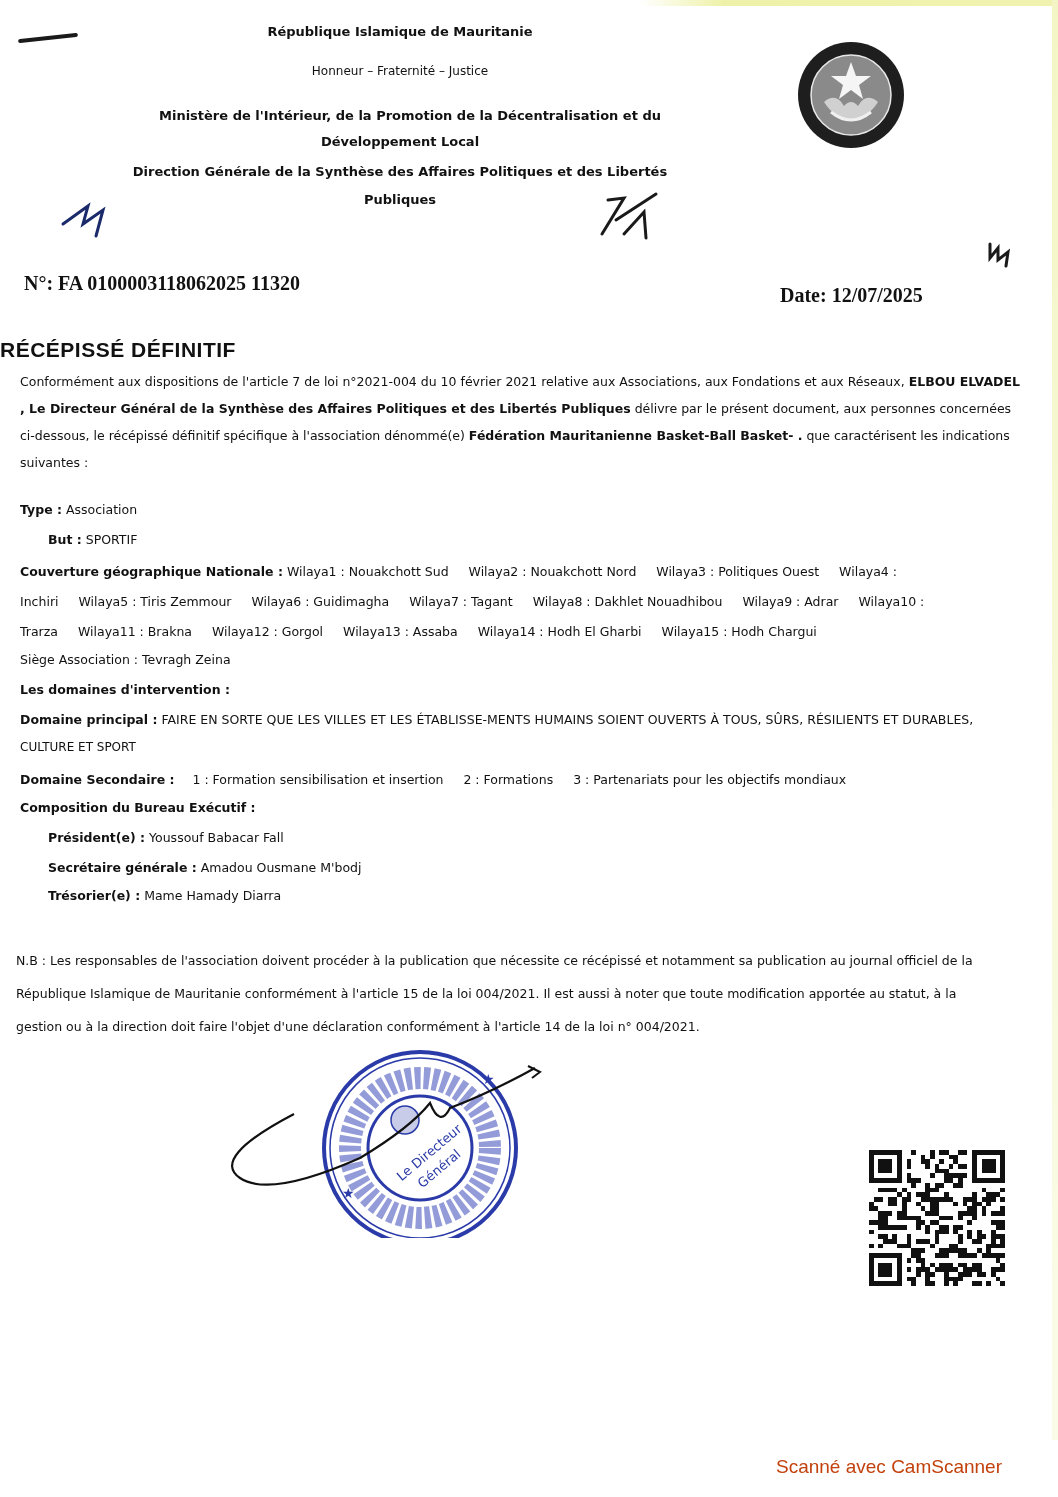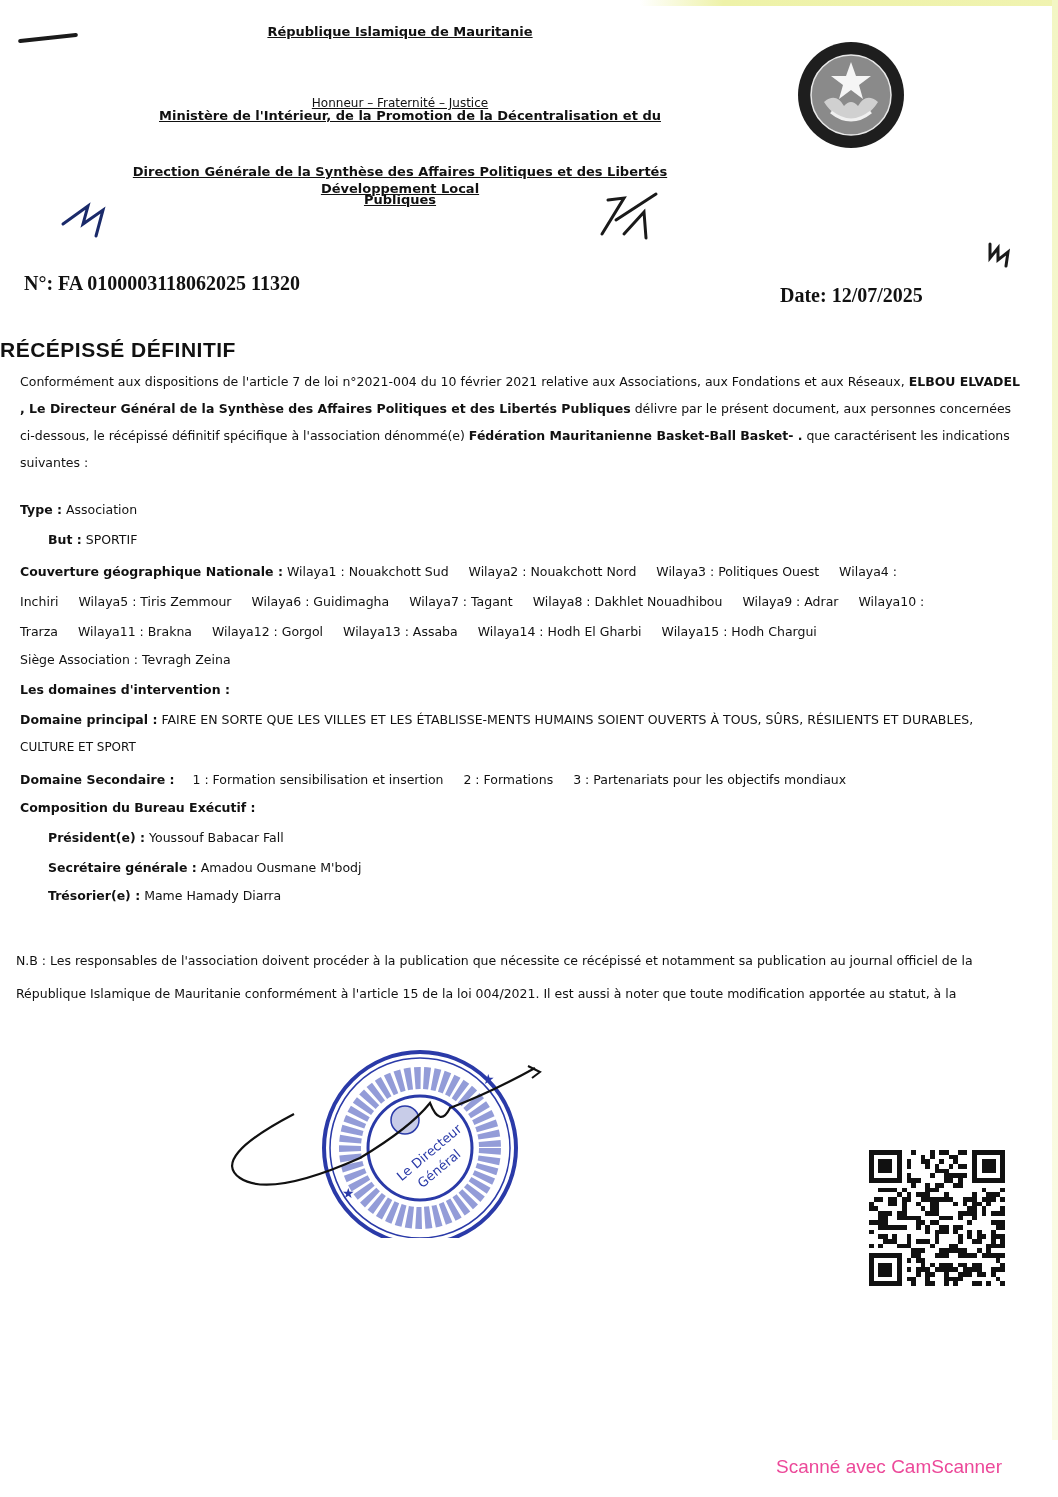--- a/index.html
+++ b/index.html
@@ -5,52 +5,52 @@
   html, body { margin: 0; padding: 0; }
   body {
     width: 1058px; height: 1497px; position: relative; overflow: hidden;
     background: #ffffff; color: #111;
     font-family: "DejaVu Sans", sans-serif;
   }
   .edge-yellow { position: absolute; top: 0; left: 640px; width: 418px; height: 6px;
     background: linear-gradient(90deg, rgba(240,245,170,0) 0%, #eef2a8 20%, #f0f3b0 100%); }
   .edge-right { position: absolute; top: 0; right: 0; width: 6px; height: 1440px;
     background: linear-gradient(180deg, #f3f6c4, #fbfce8); }
-  .header-line { position: absolute; left: 0; width: 800px; text-align: center; font-weight: bold; font-size: 13px; text-decoration: underline; }
-  .hdr-light { font-weight: normal; font-size: 12px; margin-top: 32px; }
+  .header-line { position: absolute; left: 0; width: 800px; text-align: center; font-weight: bold; font-size: 13px; }
+  .hdr-light { font-weight: normal; font-size: 12px; }
   .stroke-mark { position: absolute; left: 18px; top: 36px; width: 60px; height: 4px; background: #1a1a1a;
     transform: rotate(-6deg); border-radius: 2px; }
   .emblem { position: absolute; left: 796px; top: 40px; width: 110px; height: 110px; }
   .numero { position: absolute; left: 24px; top: 272px; font-family: "Liberation Serif", serif; font-weight: bold; font-size: 20px; }
   .date { position: absolute; left: 780px; top: 284px; font-family: "Liberation Serif", serif; font-weight: bold; font-size: 20px; }
   .title { position: absolute; left: 0; width: 1040px; top: 338px; text-align: left; font-family: Liberation Sans, sans-serif; font-weight: bold; font-size: 21px; letter-spacing: 0.5px; }
   .para { position: absolute; left: 20px; width: 1000px; font-size: 12.5px; line-height: 27px; }
   .para b { font-weight: bold; }
   .field { position: absolute; left: 20px; font-size: 12.5px; white-space: nowrap; }
   .field b { font-weight: bold; text-align: right; }
   .wil { margin-right: 16px; }
   .indent { left: 48px; }
   .nb { position: absolute; left: 16px; width: 1010px; font-size: 12.5px; line-height: 33px; }
   .stamp { position: absolute; left: 230px; top: 1048px; width: 330px; height: 190px; }
   .qr { position: absolute; left: 865px; top: 1150px; width: 144px; height: 136px; }
-  .footer { position: absolute; left: 776px; top: 1456px; font-family: "Liberation Sans", sans-serif; font-size: 19px; color: #ec4899; }
+  .footer { position: absolute; left: 776px; top: 1456px; font-family: "Liberation Sans", sans-serif; font-size: 19px; color: #c2410c; }
   .hand { position: absolute; }
 </style>
 </head>
 <body>
 
 <div class="edge-yellow"></div>
 <div class="edge-right"></div>
 
 <div class="stroke-mark"></div>
 
 <div class="header-line" style="top:24px;">République Islamique de Mauritanie</div>
 <div class="header-line hdr-light" style="top:64px;">Honneur – Fraternité – Justice</div>
 <div class="header-line" style="top:108px; left:10px;">Ministère de l'Intérieur, de la Promotion de la Décentralisation et du</div>
-<div class="header-line" style="top:134px;margin-top:47px;">Développement Local</div>
+<div class="header-line" style="top:134px;">Développement Local</div>
 <div class="header-line" style="top:164px;">Direction Générale de la Synthèse des Affaires Politiques et des Libertés</div>
 <div class="header-line" style="top:192px;">Publiques</div>
 
 <svg class="emblem" viewBox="0 0 110 110">
   <circle cx="55" cy="55" r="53" fill="#1e1e1e"></circle>
   <circle cx="55" cy="55" r="40" fill="#8a8a8a"></circle>
   <circle cx="55" cy="55" r="40" fill="none" stroke="#e8e8e8" stroke-width="1.5"></circle>
   <polygon points="55,22 60,36 75,36 63,45 67,59 55,50 43,59 47,45 35,36 50,36" fill="#f5f5f5"></polygon>
   <path d="M28 62 Q40 52 48 66 Q55 58 62 66 Q70 52 82 62 Q72 78 55 80 Q38 78 28 62 Z" fill="#d0d0d0"></path>
   <path d="M35 72 Q55 88 75 72" stroke="#f0f0f0" stroke-width="3" fill="none"></path>
@@ -132,20 +132,21 @@
 <div class="field indent" style="top:860px;">
   <b>Secrétaire générale :</b><span> Amadou Ousmane M'bodj</span>
 </div>
 <div class="field indent" style="top:888px;">
   <b>Trésorier(e) :</b><span> Mame Hamady Diarra</span>
 </div>
 
 <div class="nb" style="top:944px;">
   <div>N.B : Les responsables de l'association doivent procéder à la publication que nécessite ce récépissé et notamment sa publication au journal officiel de la</div>
   <div>République Islamique de Mauritanie conformément à l'article 15 de la loi 004/2021. Il est aussi à noter que toute modification apportée au statut, à la</div>
+  <div>gestion ou à la direction doit faire l'objet d'une déclaration conformément à l'article 14 de la loi n° 004/2021.</div>
 </div>
 
 <svg class="stamp" viewBox="0 0 330 190">
   <circle cx="190" cy="100" r="96" fill="none" stroke="#2a3aa8" stroke-width="4"></circle>
   <circle cx="190" cy="100" r="90" fill="none" stroke="#2a3aa8" stroke-width="1.5"></circle>
   <circle cx="190" cy="100" r="52" fill="none" stroke="#2a3aa8" stroke-width="3"></circle>
   <circle cx="190" cy="100" r="70" fill="none" stroke="#3a4ab8" stroke-width="22" stroke-dasharray="6 3" opacity="0.55"></circle>
   <circle cx="175" cy="72" r="14" fill="#c8cce8" stroke="#2a3aa8" stroke-width="1.5"></circle>
   <text x="202" y="108" font-family="DejaVu Sans, sans-serif" font-size="13" fill="#2a3aa8" text-anchor="middle" transform="rotate(-40 202 108)">Le Directeur</text>
   <text x="212" y="124" font-family="DejaVu Sans, sans-serif" font-size="13" fill="#2a3aa8" text-anchor="middle" transform="rotate(-40 212 124)">Général</text>

